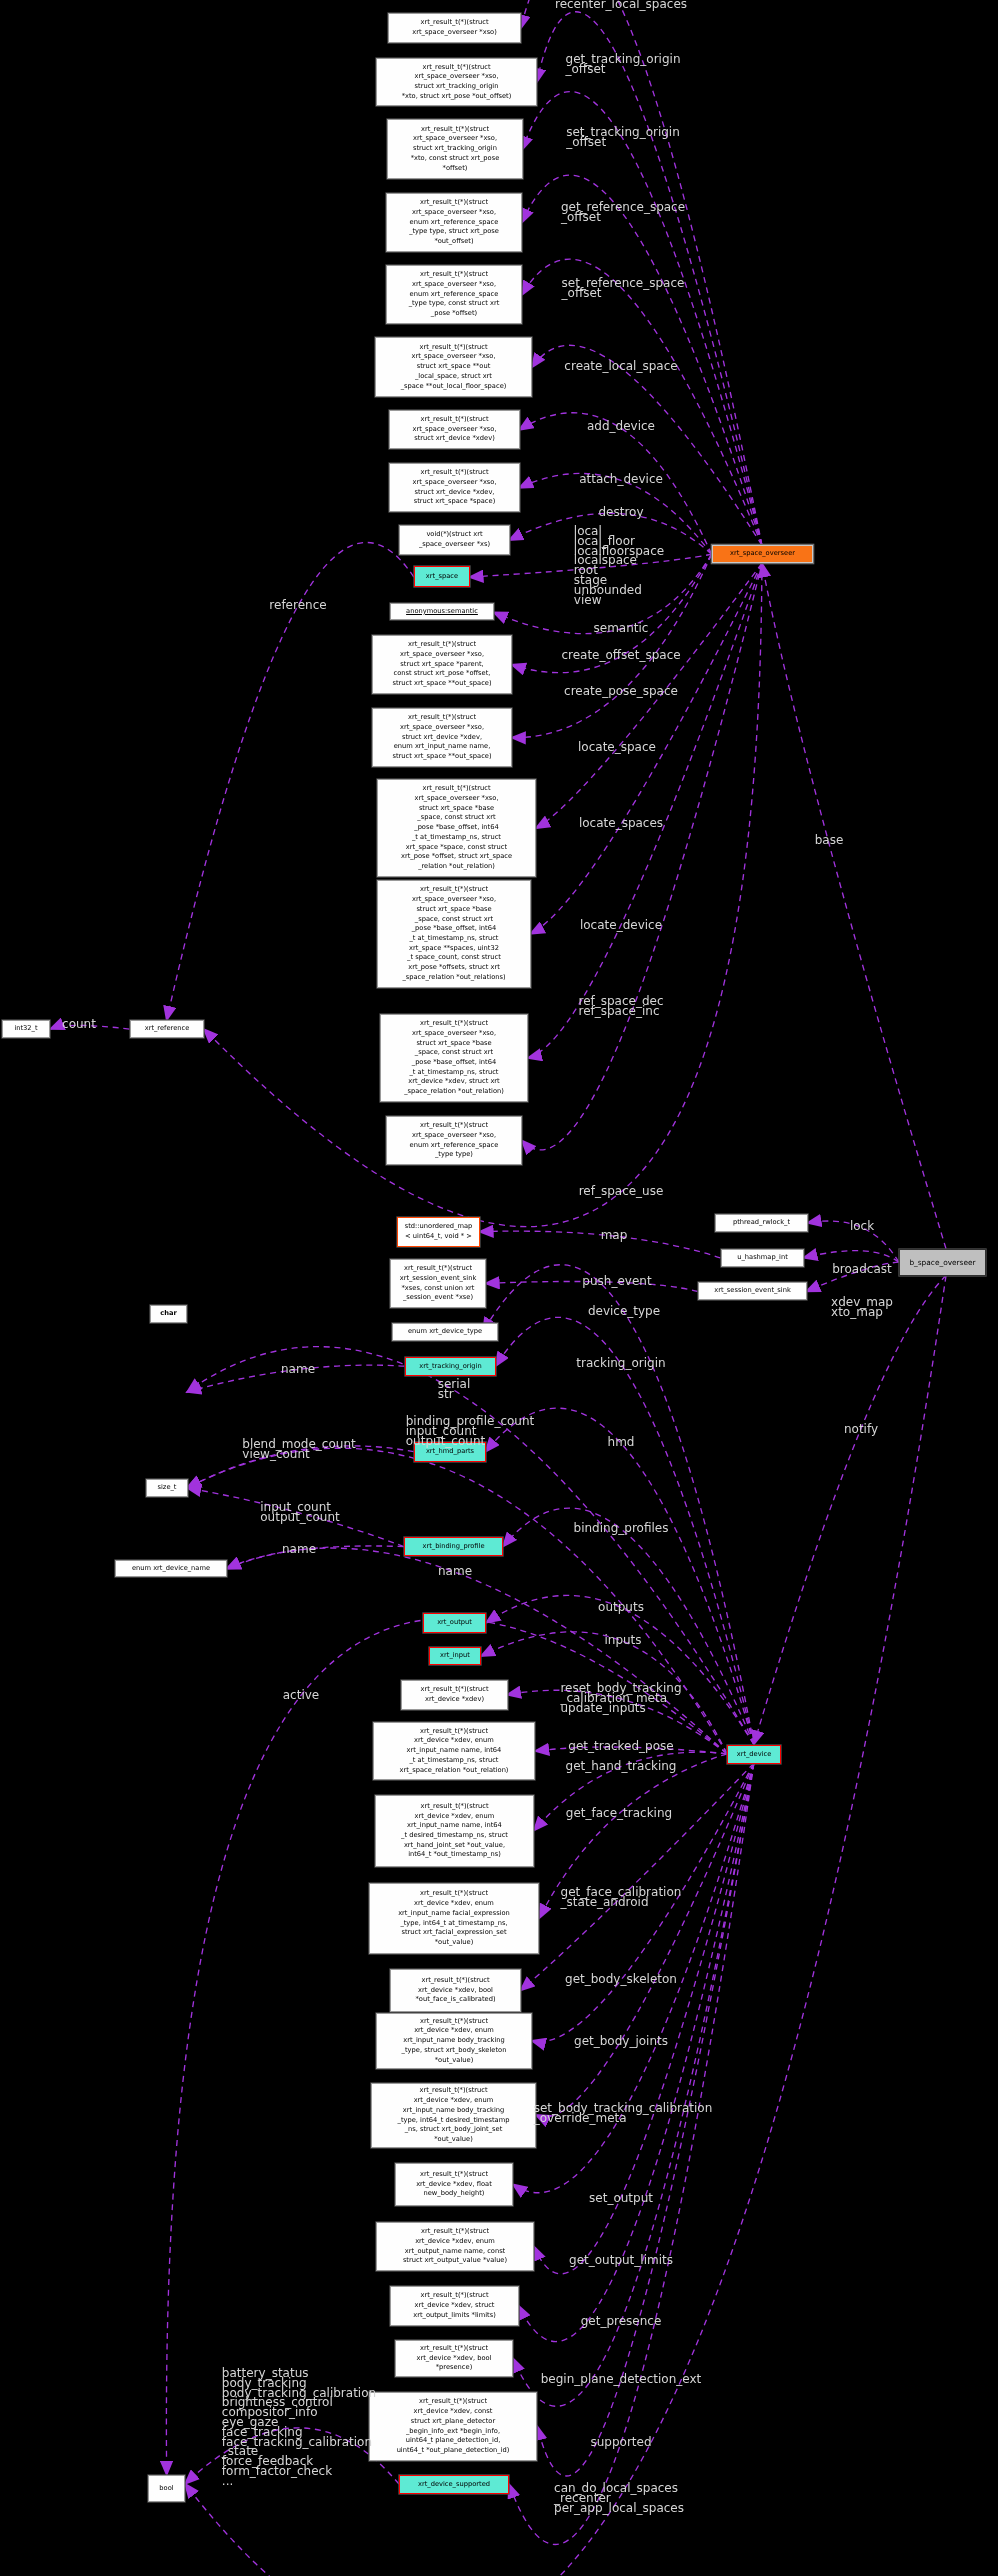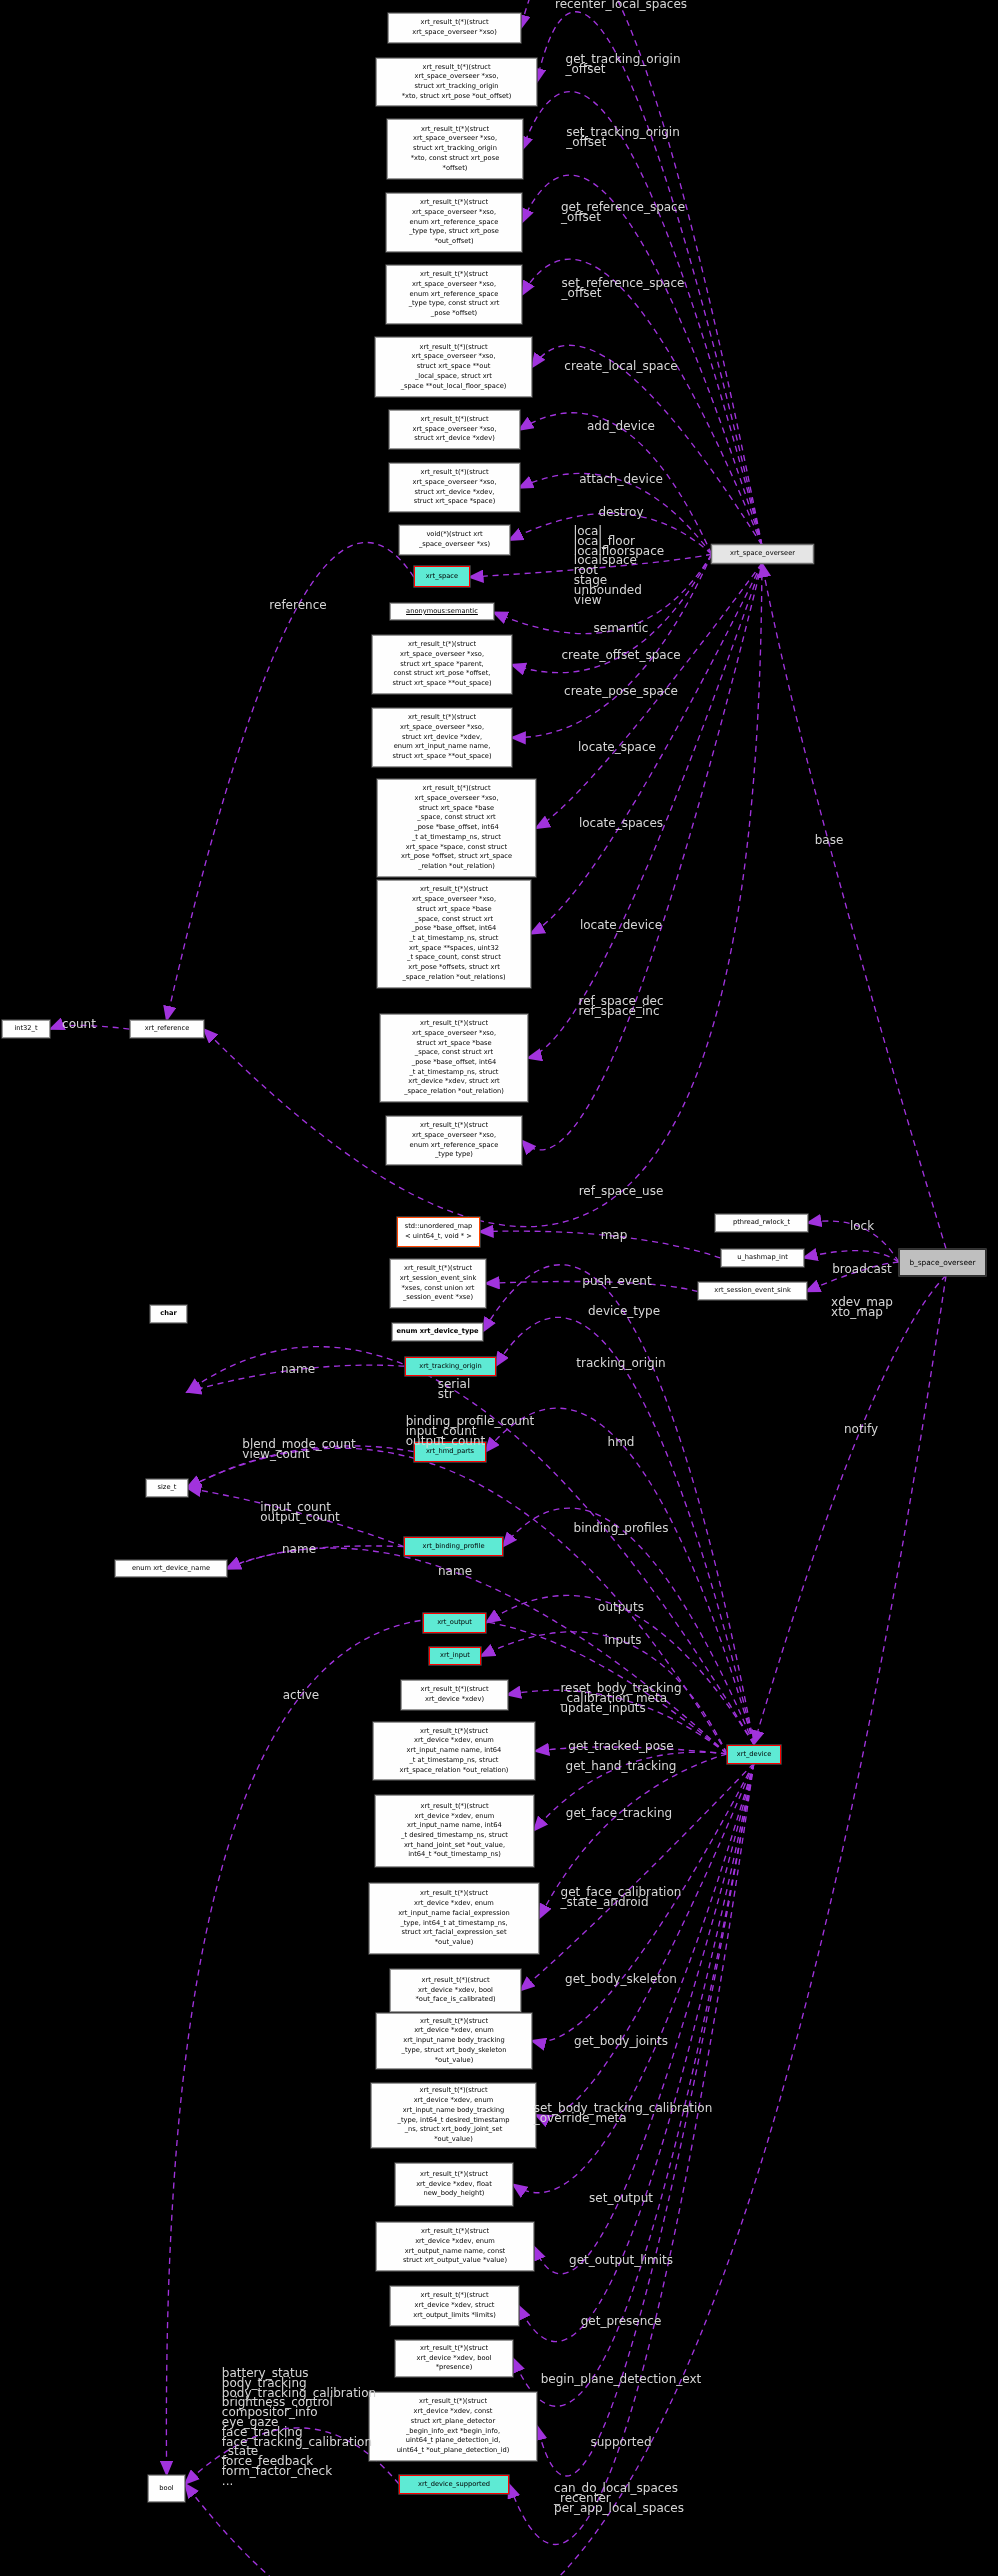--- a/index.html
+++ b/index.html
@@ -1,21 +1,21 @@
 <!DOCTYPE html>
 <html style="font-size:10.7px"><head>
 <meta charset="utf-8">
 <style>
   html,body{margin:0;padding:0;background:#000;}
   #canvas{position:relative;width:998px;height:2576px;background:#000;overflow:hidden;
           font-family:"DejaVu Sans","Liberation Sans",sans-serif;}
   #edge-layer{position:absolute;left:0;top:0;width:998px;height:2576px;}
   .node{position:absolute;box-sizing:border-box;display:flex;align-items:center;justify-content:center;
         text-align:center;white-space:pre;font-size:6.7px;line-height:9.7px;color:#000;
-        background:#e5e5e5;border:0.7px solid #9a9a9a;box-shadow:0 0 0 0.7px #4a4a4a;}
+        background:#f97316;border:0.7px solid #9a9a9a;box-shadow:0 0 0 0.7px #4a4a4a;}
   .node.plain{background:#fefefe;}
   .node.hub{border:0.7px solid #c9c9c9;box-shadow:0 0 0 1.3px #6e6e6e;}
   .node.red{background:#5eead4;border:1.3px solid #ff0000;}
   .node.orange{background:#fff;border:1.3px solid #ff4500;}
   .node.main{background:#bfbfbf;border:1px solid #303030;color:#000;font-size:7.4px;}
   .edge-label{position:absolute;transform:translate(-50%,-50%);color:#d6d6d6;font-size:12px;
               line-height:9.8px;white-space:pre;}
 </style>
 </head>
 <body>
@@ -169,21 +169,21 @@
       <div class="node plain" style="left: 130px; top: 1020px; width: 74px; height: 18px;">xrt_reference</div>
       <div class="node orange" style="left: 397px; top: 1217px; width: 83px; height: 30px;">std::unordered_map
 &lt; uint64_t, void * &gt;</div>
       <div class="node plain" style="left: 715px; top: 1214px; width: 93px; height: 18px;">pthread_rwlock_t</div>
       <div class="node plain" style="left: 721px; top: 1249px; width: 83px; height: 18px;">u_hashmap_int</div>
       <div class="node plain" style="left: 390px; top: 1259px; width: 96px; height: 49px;">xrt_result_t(*)(struct
 xrt_session_event_sink
 *xses, const union xrt
 _session_event *xse)</div>
       <div class="node plain" style="left: 698px; top: 1282px; width: 109px; height: 18px;">xrt_session_event_sink</div>
-      <div class="node plain" style="left: 392px; top: 1323px; width: 91px; height: 18px; font-weight: bold;">enum xrt_device_type</div>
+      <div class="node plain" style="left: 392px; top: 1323px; width: 106px; height: 18px;">enum xrt_device_type</div>
       <div class="node red" style="left: 405px; top: 1357px; width: 91px; height: 19px;">xrt_tracking_origin</div>
       <div class="node plain" style="left: 150px; top: 1305px; width: 37px; height: 18px; font-weight: bold;">char</div>
       <div class="node red" style="left: 414px; top: 1442px; width: 72px; height: 19.5px;">xrt_hmd_parts</div>
       <div class="node plain" style="left: 146px; top: 1479px; width: 42px; height: 18px;">size_t</div>
       <div class="node red" style="left: 404px; top: 1537px; width: 99px; height: 19px;">xrt_binding_profile</div>
       <div class="node plain" style="left: 115px; top: 1560px; width: 112px; height: 17.4px;">enum xrt_device_name</div>
       <div class="node red" style="left: 423px; top: 1613px; width: 63px; height: 19.5px;">xrt_output</div>
       <div class="node red" style="left: 429px; top: 1647px; width: 52px; height: 18px;">xrt_input</div>
       <div class="node plain" style="left: 401px; top: 1680px; width: 107px; height: 29.5px;">xrt_result_t(*)(struct
 xrt_device *xdev)</div>

